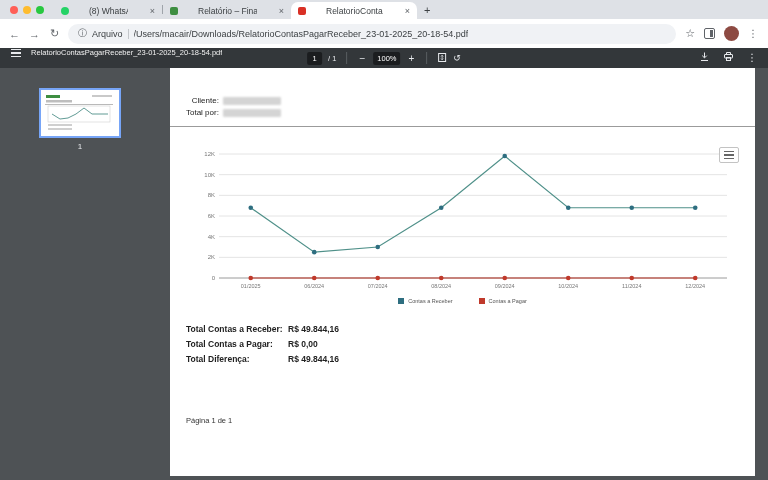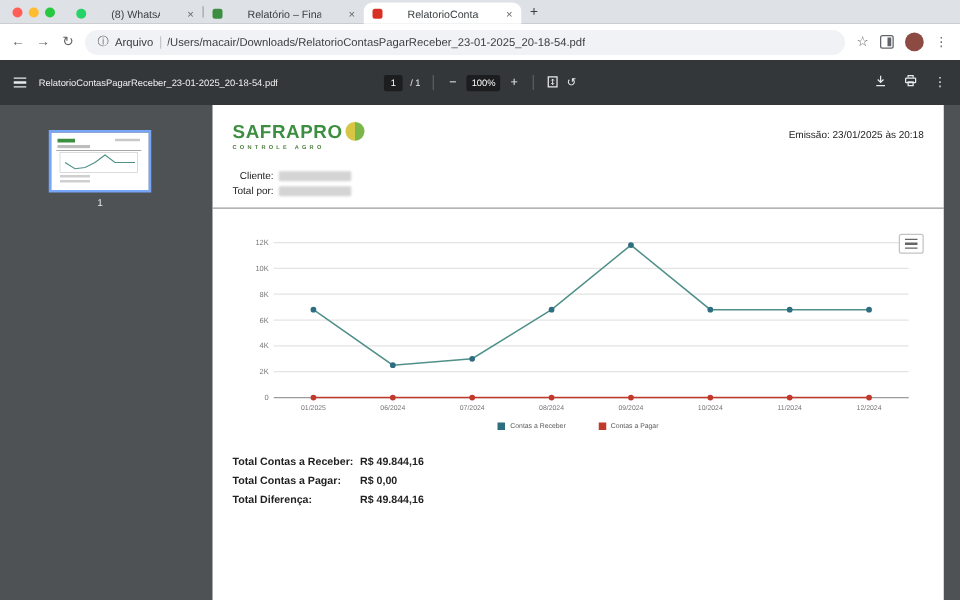--- a/index.html
+++ b/index.html
@@ -32,21 +32,21 @@
   .pill-div { width: 1px; height: 10px; background: #c4c7cb; }
   .url-text { white-space: nowrap; overflow: hidden; }
   .bar-right { display: flex; align-items: center; gap: 9px; padding: 0 2px; }
   .star { font-size: 11px; color: #5f6368; }
   .extpanel { width: 11px; height: 11px; border: 1px solid #5f6368; border-radius: 2px; position: relative; }
   .extpanel::after { content: ""; position: absolute; right: 1px; top: 1px; bottom: 1px; width: 3px; background: #5f6368; }
   .avatar { width: 15px; height: 15px; border-radius: 50%; background: #8d4a42; }
   .kebab { font-size: 10px; color: #5f6368; }
 
   
-  .pdftoolbar { height: 36px; background: #33373a; display: flex; align-items: center;
+  .pdftoolbar { height: 20px; background: #33373a; display: flex; align-items: flex-start;
                 padding: 0 11px; color: #e8eaed; position: relative; }
   .hamb { display: inline-flex; flex-direction: column; justify-content: center; }
   .hbar { width: 10px; height: 1.2px; background: #e8eaed; margin: 1.1px 0; }
   .pdf-filename { font-size: 7.5px; color: #f1f1f1; margin-left: 10px; max-width: 210px;
                   white-space: nowrap; overflow: hidden; }
   .tb-center { position: absolute; left: 50%; transform: translateX(-50%); display: flex;
                align-items: center; gap: 6px; height: 100%; font-size: 7.5px; }
   .well { background: #1b1d1f; border-radius: 2px; height: 13px; display: flex;
           align-items: center; justify-content: center; font-size: 7.5px; color: #fff; }
   .page-well { width: 15px; } .zoom-well { padding: 0 4px; }
@@ -196,34 +196,20 @@
         <rect x="4" y="31" width="24" height="2" fill="#cfcfcf"></rect>
         <rect x="4" y="35" width="24" height="2" fill="#cfcfcf"></rect>
       </svg>
     </div>
     <div class="thumbnum">1</div>
   </div>
 
   <div class="pagearea">
     <div class="page">
 
-      <div class="doc-header">
-        <div>
-          <div class="logo-row">
-            <span class="logo-text">SAFRAPRO</span>
-            <svg width="18" height="18" viewBox="0 0 18 18">
-              <circle cx="9" cy="9" r="8" fill="#eef4e4"></circle>
-              <path d="M9 1.5a7.5 7.5 0 0 1 0 15z" fill="#7ab648"></path>
-              <path d="M9 1.5a7.5 7.5 0 0 0 0 15z" fill="#d9c544"></path>
-            </svg>
-          </div>
-          <div class="logo-sub">CONTROLE AGRO</div>
-        </div>
-        <div class="emission">Emissão: 23/01/2025 às 20:18</div>
-      </div>
 
       <div class="title-row">
         <div>
           <div class="client-row">
             <span>Cliente:</span>
             <span class="redact"></span>
           </div>
           <div class="client-row">
             <span>Total por:</span>
             <span class="redact"></span>
@@ -303,16 +289,17 @@
 
       <div class="totals">
         <span>Total Contas a Receber:</span>
         <span>R$ 49.844,16</span>
         <span>Total Contas a Pagar:</span>
         <span>R$ 0,00</span>
         <span>Total Diferença:</span>
         <span>R$ 49.844,16</span>
       </div>
 
+      <div class="page-footer">Página 1 de 1</div>
 
     </div>
   </div>
 </div>
 
 </body></html>

